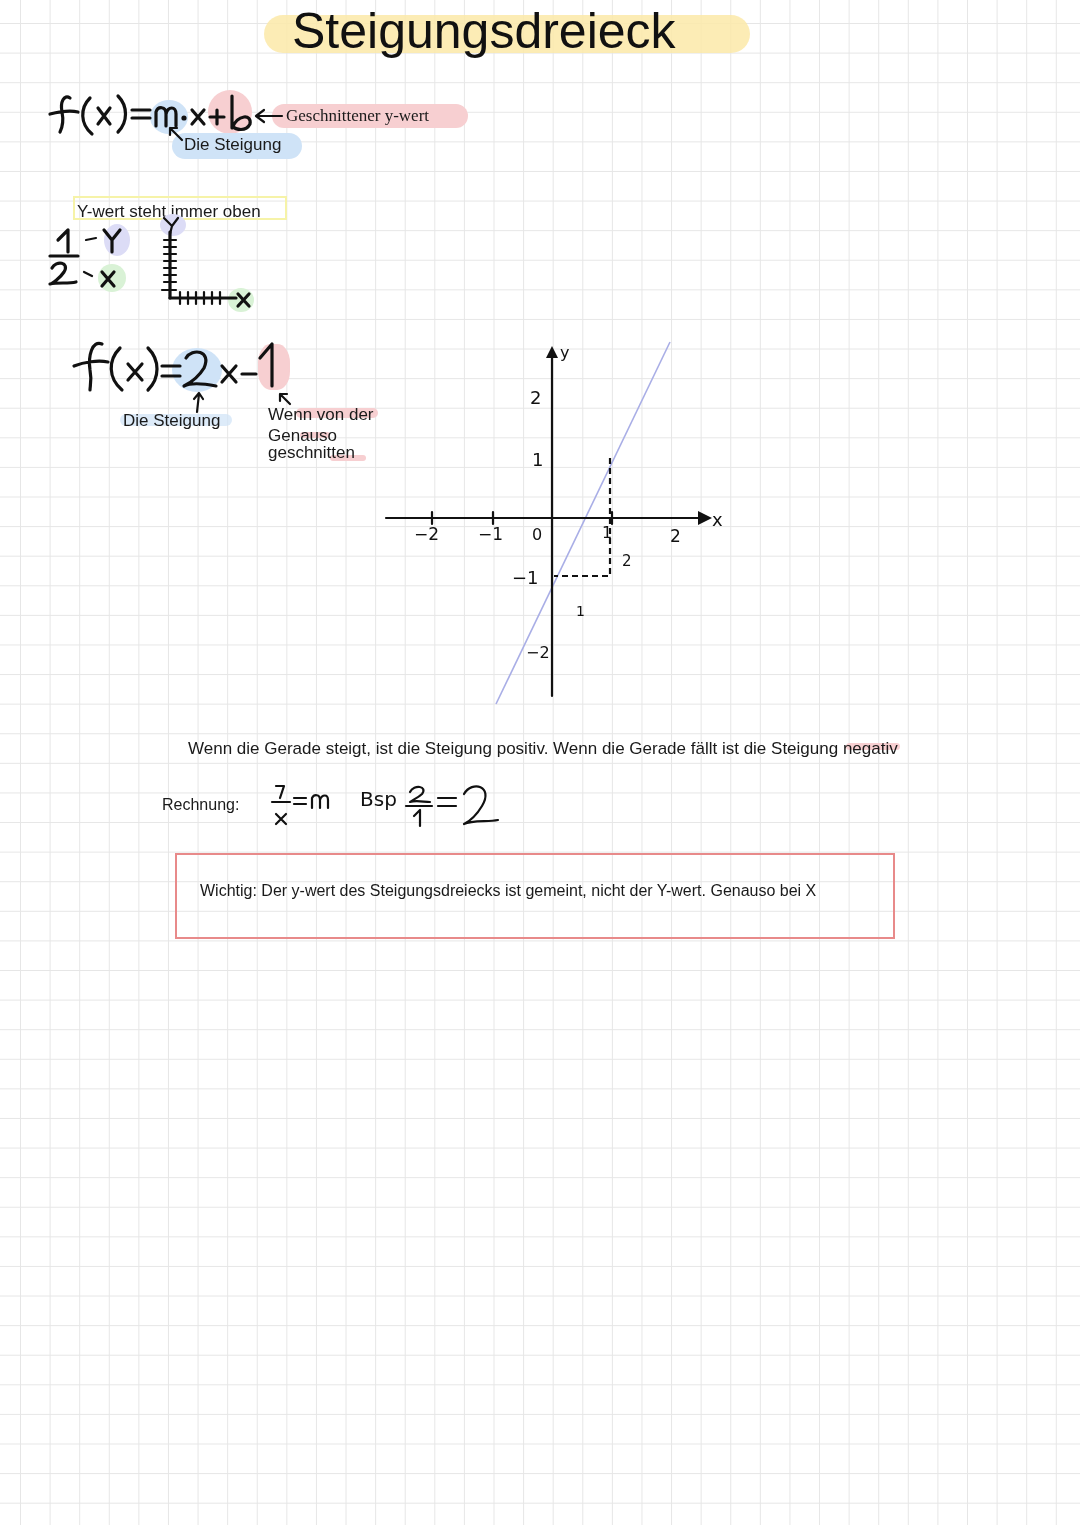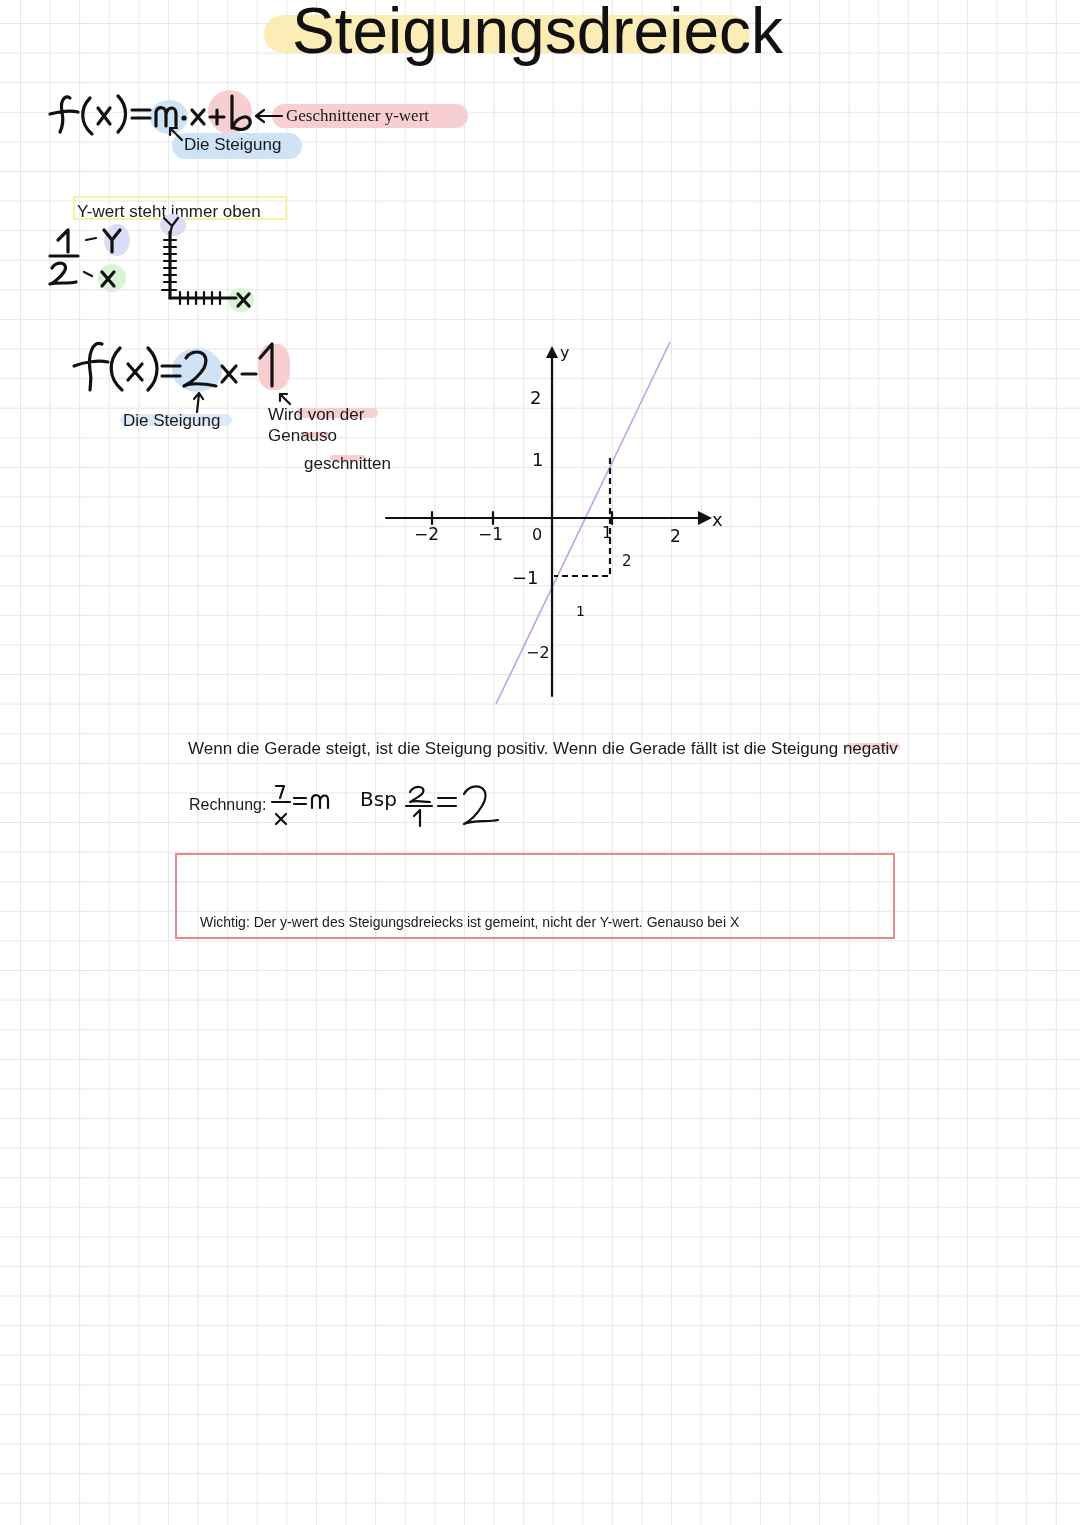--- a/index.html
+++ b/index.html
@@ -10,21 +10,21 @@
       linear-gradient(to right, #e6e6e6 1px, transparent 1px),
       linear-gradient(to bottom, #e6e6e6 1px, transparent 1px);
     background-size:29.6px 29.6px;
     background-position:20px 23px;
     font-family:"Liberation Sans", sans-serif;
     color:#111;
   }
   .abs { position:absolute; }
   .hl { position:absolute; border-radius:20px; }
   .title {
-    position:absolute; left:292px; top:2px; font-size:64px; line-height:58px; color:#111;
+    position:absolute; left:292px; top:2px; font-size:50px; line-height:58px; color:#111;
     font-family:"Liberation Sans", sans-serif;
   }
   .typed { position:absolute; font-size:17px; line-height:21px; color:#1a1a1a; font-family:"Liberation Sans", sans-serif; }
   svg { position:absolute; overflow:visible; }
   .ink { stroke:#111; fill:none; stroke-width:3.2; stroke-linecap:round; stroke-linejoin:round; }
   .ink2 { stroke:#111; fill:none; stroke-width:2.2; stroke-linecap:round; stroke-linejoin:round; }
   .hand { font-family:"DejaVu Sans", sans-serif; fill:#111; }
   .warnbox {
     position:absolute; left:175px; top:853px; width:720px; height:86px;
     border:2px solid #e88a8a; box-sizing:border-box;
@@ -150,23 +150,23 @@
 
   <path class="ink" d="M192 22 L204 8 L204 50"></path>
 </svg>
 <svg style="left:190px;top:390px;" width="16" height="24" viewBox="0 0 16 24">
   <path class="ink2" d="M7 22 L9 4 M4 9 L9 3 L13 9"></path>
 </svg>
 <svg style="left:276px;top:390px;" width="20" height="20" viewBox="0 0 20 20">
   <path class="ink2" d="M14 14 L4 4 M4 4 L4 11 M4 4 L11 4"></path>
 </svg>
 <div class="typed" style="left:123px;top:410px;">Die Steigung</div>
-<div class="typed" style="left:268px;top:404px;">Wird von der</div>
+<div class="typed" style="left:268px;top:404px;">Wenn von der</div>
 <div class="typed" style="left:268px;top:425px;">Genauso</div>
-<div class="typed" style="left:268px;top:453px;margin-left:36px;">geschnitten</div>
+<div class="typed" style="left:268px;top:442px;">geschnitten</div>
 
 <svg style="left:380px;top:330px;" width="360" height="380" viewBox="0 0 360 380">
 
   <path d="M116 374 L290 12" stroke="#a9aee6" stroke-width="1.6" fill="none"></path>
 
   <path class="ink2" d="M172 366 L172 24"></path>
   <path d="M166 28 L172 16 L178 28 Z" fill="#111"></path>
 
   <path class="ink2" d="M6 188 L322 188"></path>
   <path d="M318 181 L332 188 L318 195 Z" fill="#111"></path>
@@ -188,21 +188,21 @@
   <text class="hand" x="132" y="254" font-size="18">−1</text>
   <text class="hand" x="146" y="328" font-size="16">−2</text>
 
   <text class="hand" x="242" y="236" font-size="15">2</text>
   <text class="hand" x="196" y="286" font-size="14">1</text>
 </svg>
 
 <div class="hl" style="left:846px;top:743px;width:54px;height:7px;background:#f7cfd1;"></div>
 <div class="typed" style="left:188px;top:738px;font-size:17px;">Wenn die Gerade steigt, ist die Steigung positiv. Wenn die Gerade fällt ist die Steigung negativ</div>
 
-<div class="typed" style="left:162px;top:794px;font-size:16px;margin-left:27px;">Rechnung:</div>
+<div class="typed" style="left:162px;top:794px;font-size:16px;">Rechnung:</div>
 <svg style="left:266px;top:780px;" width="240" height="50" viewBox="0 0 240 50">
 
   <path class="ink2" d="M10 6 L18 6 L14 18"></path>
   <path class="ink2" d="M6 22 L24 22"></path>
   <path class="ink2" d="M10 34 L20 44 M20 34 L10 44"></path>
 
   <path class="ink2" d="M28 18 L40 18 M28 24 L40 24"></path>
   <path class="ink2" d="M46 28 L46 18 C 48 14, 54 14, 54 20 L54 28 M54 20 C 56 14, 62 14, 62 20 L62 28"></path>
 
   <text class="hand" x="94" y="26" font-size="20">Bsp</text>
@@ -210,13 +210,13 @@
   <path class="ink2" d="M144 12 C 148 4, 162 6, 156 14 C 152 18, 146 20, 144 22 C 150 20, 158 22, 164 22"></path>
   <path class="ink2" d="M140 26 L166 26"></path>
   <path class="ink2" d="M148 36 L154 30 L154 46"></path>
 
   <path class="ink2" d="M172 18 L190 18 M172 26 L190 26"></path>
 
   <path class="ink2" d="M198 14 C 206 0, 228 6, 216 26 C 210 36, 202 42, 198 44 C 206 40, 222 42, 232 40"></path>
 </svg>
 
 <div class="warnbox"></div>
-<div class="typed" style="left:200px;top:912px;font-size:14px;">Wichtig: Der y-wert des Steigungsdreiecks ist gemeint, nicht der Y-wert. Genauso bei X</div>
+<div class="typed" style="left:200px;top:880px;font-size:16px;">Wichtig: Der y-wert des Steigungsdreiecks ist gemeint, nicht der Y-wert. Genauso bei X</div>
 
 </body></html>

